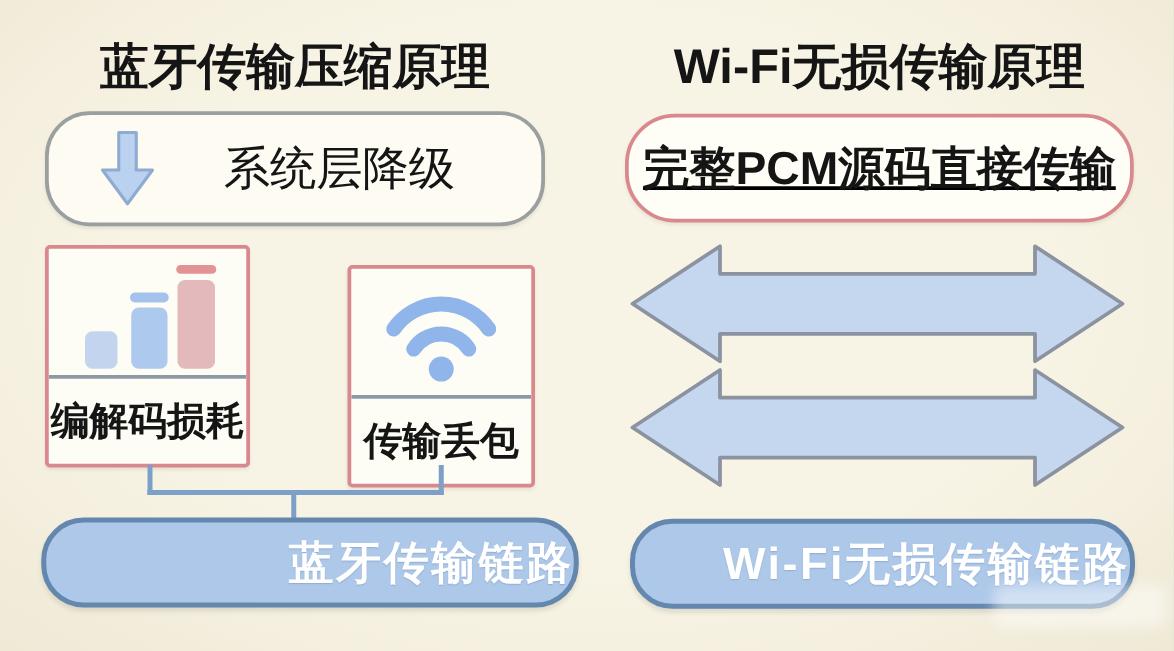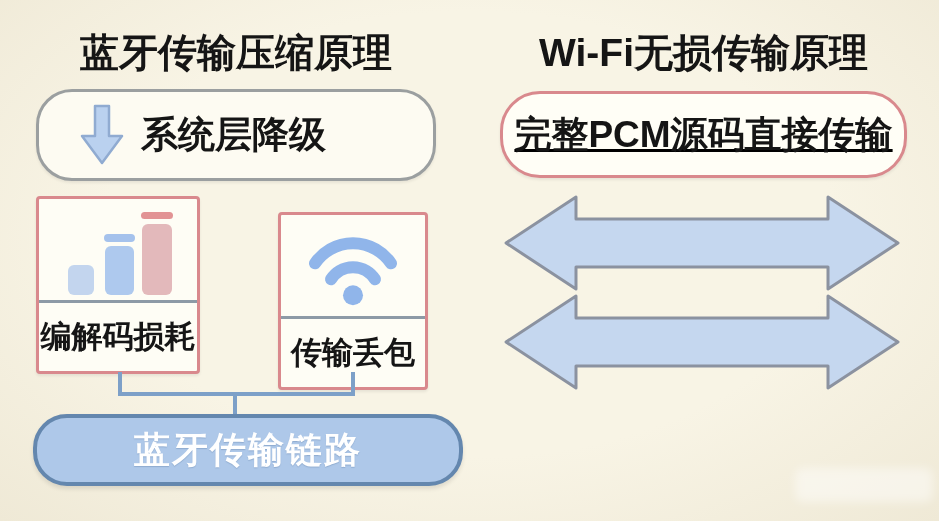--- a/index.html
+++ b/index.html
@@ -13,21 +13,21 @@
     font-size:39px;font-weight:bold;color:#151515;text-align:center;
     letter-spacing:0px;white-space:nowrap;
   }
   
   .downgrade-box{
     left:36px;top:89px;width:400px;height:92px;box-sizing:border-box;
     background:#fdfbf2;border:3px solid #9b9fa0;border-radius:36px;
     box-shadow:0 2px 3px rgba(0,0,0,0.07);
     display:flex;align-items:center;
   }
-  .downgrade-label{font-size:37px;font-weight:bold;color:#151515;margin-left:16px;white-space:nowrap;}
+  .downgrade-label{font-size:37px;font-weight:normal;color:#151515;margin-left:54px;white-space:nowrap;}
   .down-arrow-wrap{margin-left:40px;width:46px;height:62px;}
   
   .pcm-box{
     left:500px;top:91px;width:407px;height:87px;box-sizing:border-box;
     background:#fffef6;border:3.5px solid #d9898d;border-radius:40px;
     box-shadow:0 2px 3px rgba(0,0,0,0.07);
     display:flex;align-items:center;justify-content:center;text-decoration:underline;
   }
   .pcm-label{font-size:37px;font-weight:bold;color:#151515;white-space:nowrap;}
   
@@ -53,21 +53,21 @@
   
   .conn{background:#7da0c8;}
   .conn-v1{left:118px;top:372px;width:4px;height:24px;}
   .conn-v2{left:351px;top:372px;width:4px;height:24px;}
   .conn-h{left:118px;top:392px;width:237px;height:4px;}
   .conn-vc{left:233px;top:392px;width:4px;height:25px;}
   
   .link-box{
     box-sizing:border-box;background:#aec8e9;border:4px solid #6487ae;border-radius:34px;
     box-shadow:0 3px 4px rgba(0,0,0,0.10);
-    display:flex;align-items:center;justify-content:center;
+    display:flex;align-items:center;justify-content:flex-end;
   }
   .link-left{left:33px;top:414px;width:430px;height:72px;}
   .link-right{left:504px;top:415px;width:404px;height:72px;}
   .link-label{font-size:36px;font-weight:bold;color:#ffffff;letter-spacing:2px;white-space:nowrap;
     text-shadow:0 1px 1px rgba(90,120,160,0.35);}
   
   .dbl-arrow{display:block;}
   .arrow1{left:503px;top:194px;}
   .arrow2{left:503px;top:292px;}
   .wm{
@@ -142,16 +142,19 @@
     <svg class="dbl-arrow" width="398" height="98" viewBox="0 0 398 98">
       <polygon class="dblarrow-shape" points="3,49 73,3 73,25 325,25 325,3 395,49 325,95 325,73 73,73 73,95"></polygon>
     </svg>
   </span>
   <span class="abs arrow2">
     <svg class="dbl-arrow" width="398" height="100" viewBox="0 0 398 98">
       <polygon class="dblarrow-shape" points="3,49 73,3 73,25 325,25 325,3 395,49 325,95 325,73 73,73 73,95"></polygon>
     </svg>
   </span>
 
+  <div class="abs link-box link-right">
+    <span class="link-label">Wi-Fi无损传输链路</span>
+  </div>
 
   <div class="abs wm"></div>
 
 </div>
 
 </body></html>

